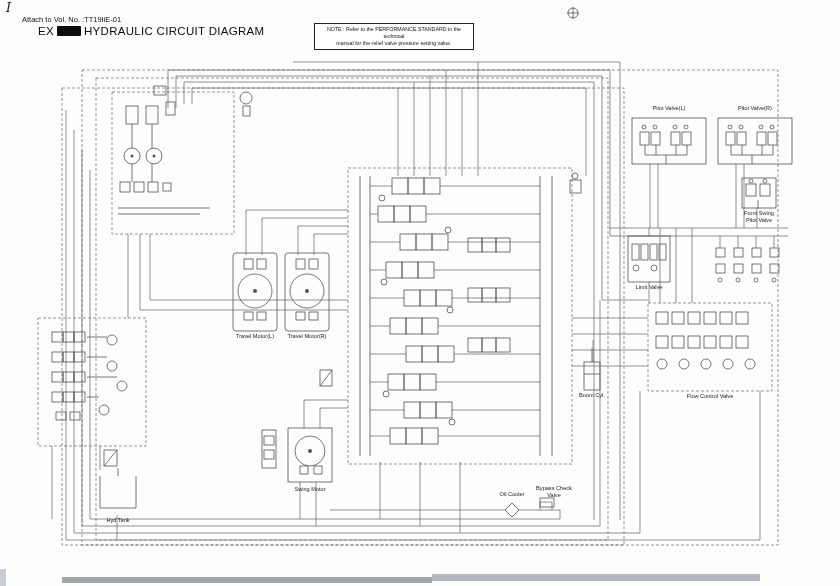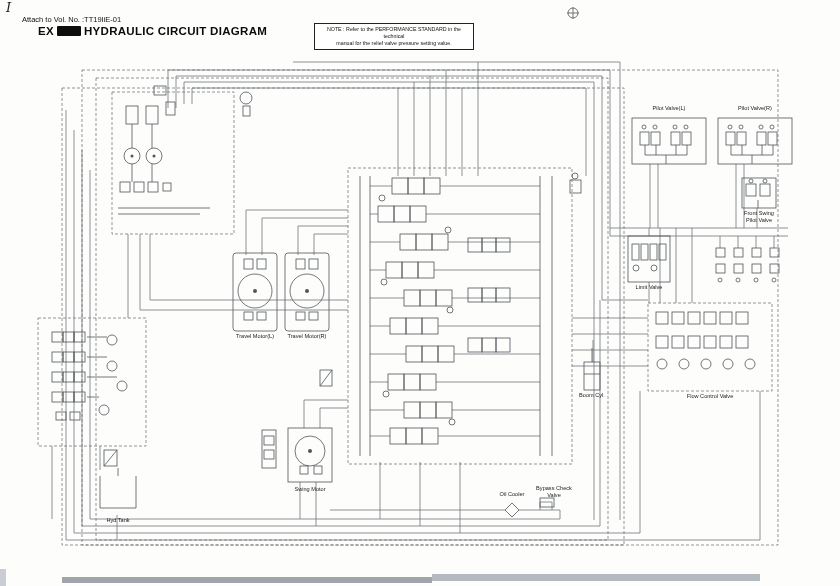--- a/index.html
+++ b/index.html
@@ -1,21 +1,21 @@
 <!DOCTYPE html>
 <html><head>
 <meta charset="utf-8">
 <style>
   html,body{margin:0;padding:0;background:#ffffff;}
   .sheet{position:relative;width:840px;height:586px;background:#fdfdfc;overflow:hidden;
          font-family:"Liberation Sans",sans-serif;color:#1a1a1a;}
   .sheet > svg{position:absolute;left:0;top:0;opacity:.95;}
   .corner-mark{position:absolute;left:6px;top:0px;font:italic 13px "DejaVu Serif",serif;color:#222;}
   .attach-note{position:absolute;left:22px;top:15px;font-size:7.5px;color:#111;}
-  .title{position:absolute;left:38px;top:25px;font-size:11.5px;font-weight:bold;letter-spacing:.3px;color:#0b0b0b;white-space:nowrap;}
+  .title{position:absolute;left:38px;top:25px;font-size:11.5px;font-weight:normal;letter-spacing:.3px;color:#0b0b0b;white-space:nowrap;}
   .redacted{display:inline-block;width:24px;height:10px;background:#0d0d0d;border-radius:1px;margin:0 3px;vertical-align:-1px;}
   .note-box{position:absolute;left:314px;top:23px;width:152px;border:1px solid #222;padding:2px 3px;
             font-size:5.3px;line-height:1.35;text-align:center;color:#111;background:#fff;}
   .lbl{position:absolute;font-size:5.6px;line-height:1.2;color:#1c1c1c;white-space:pre-line;text-align:center;}
   .dash{fill:none;stroke:#5a6065;stroke-width:.7;stroke-dasharray:3 2;}
   .ln{fill:none;stroke:#6a7075;stroke-width:.8;}
   .sym{fill:none;stroke:#474d52;stroke-width:.8;}
   .dot{fill:#474d52;stroke:none;}
   .scanbar{position:absolute;}
 </style>

